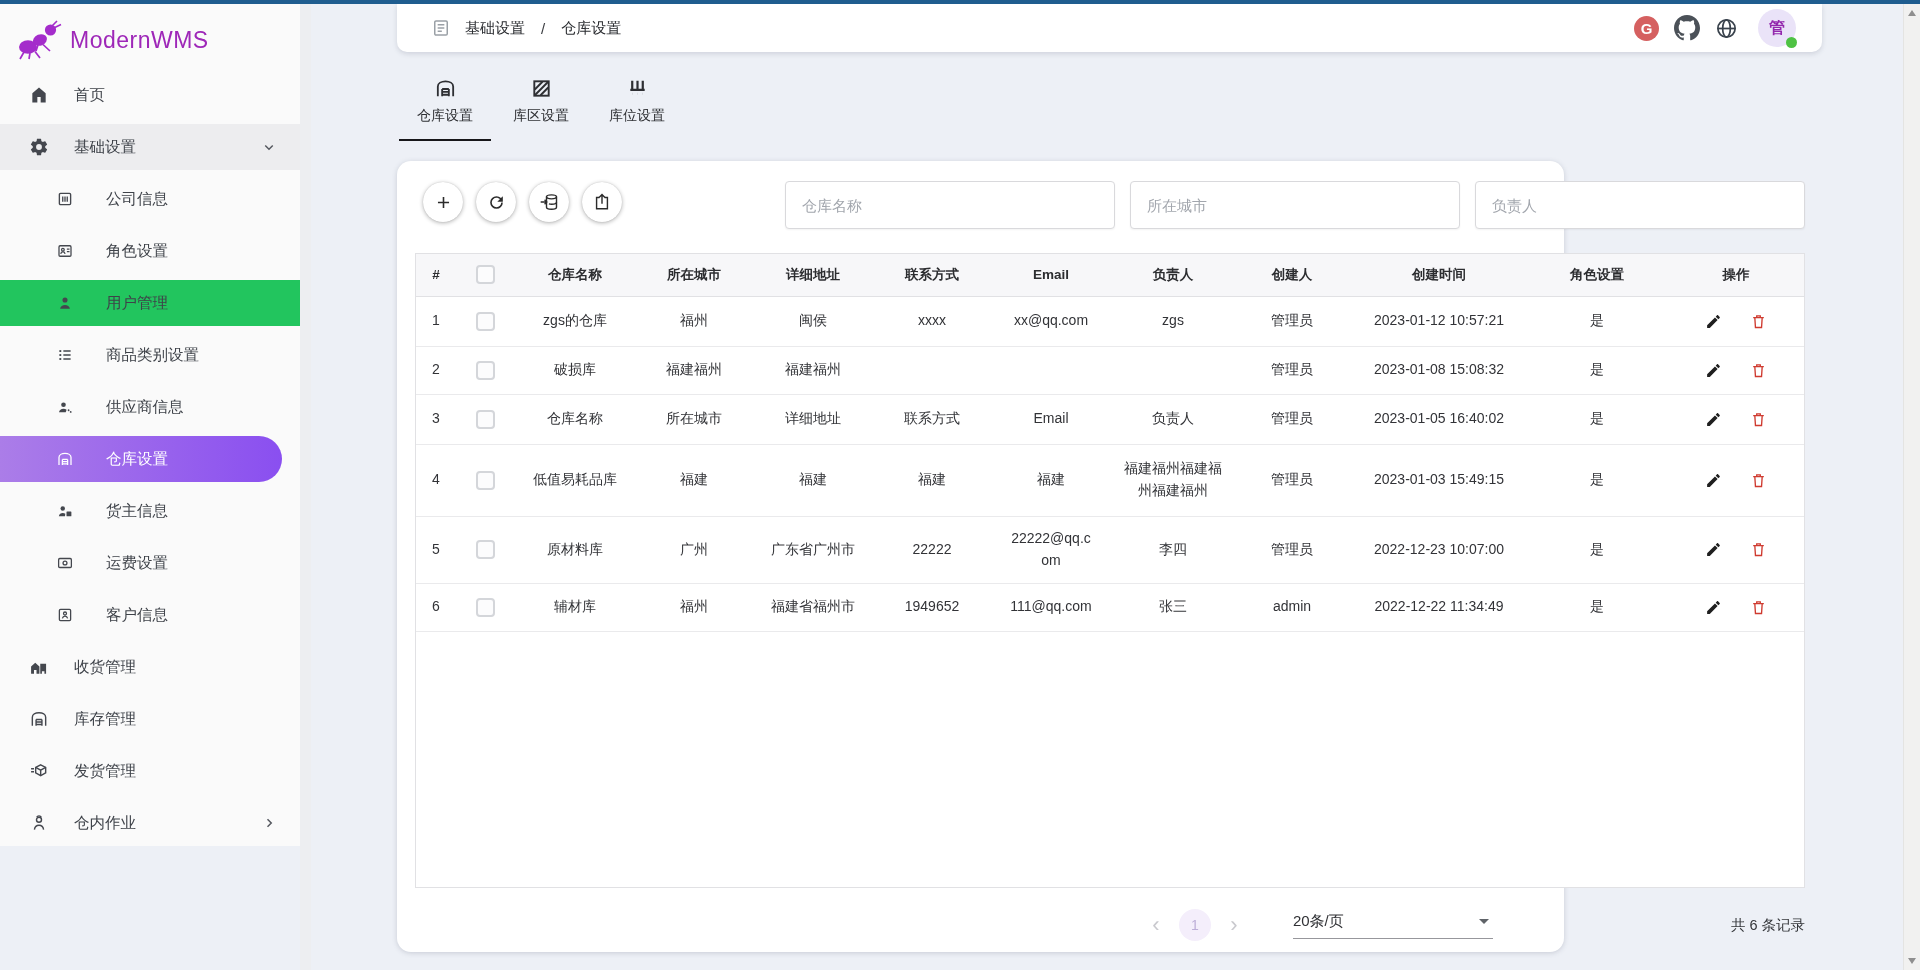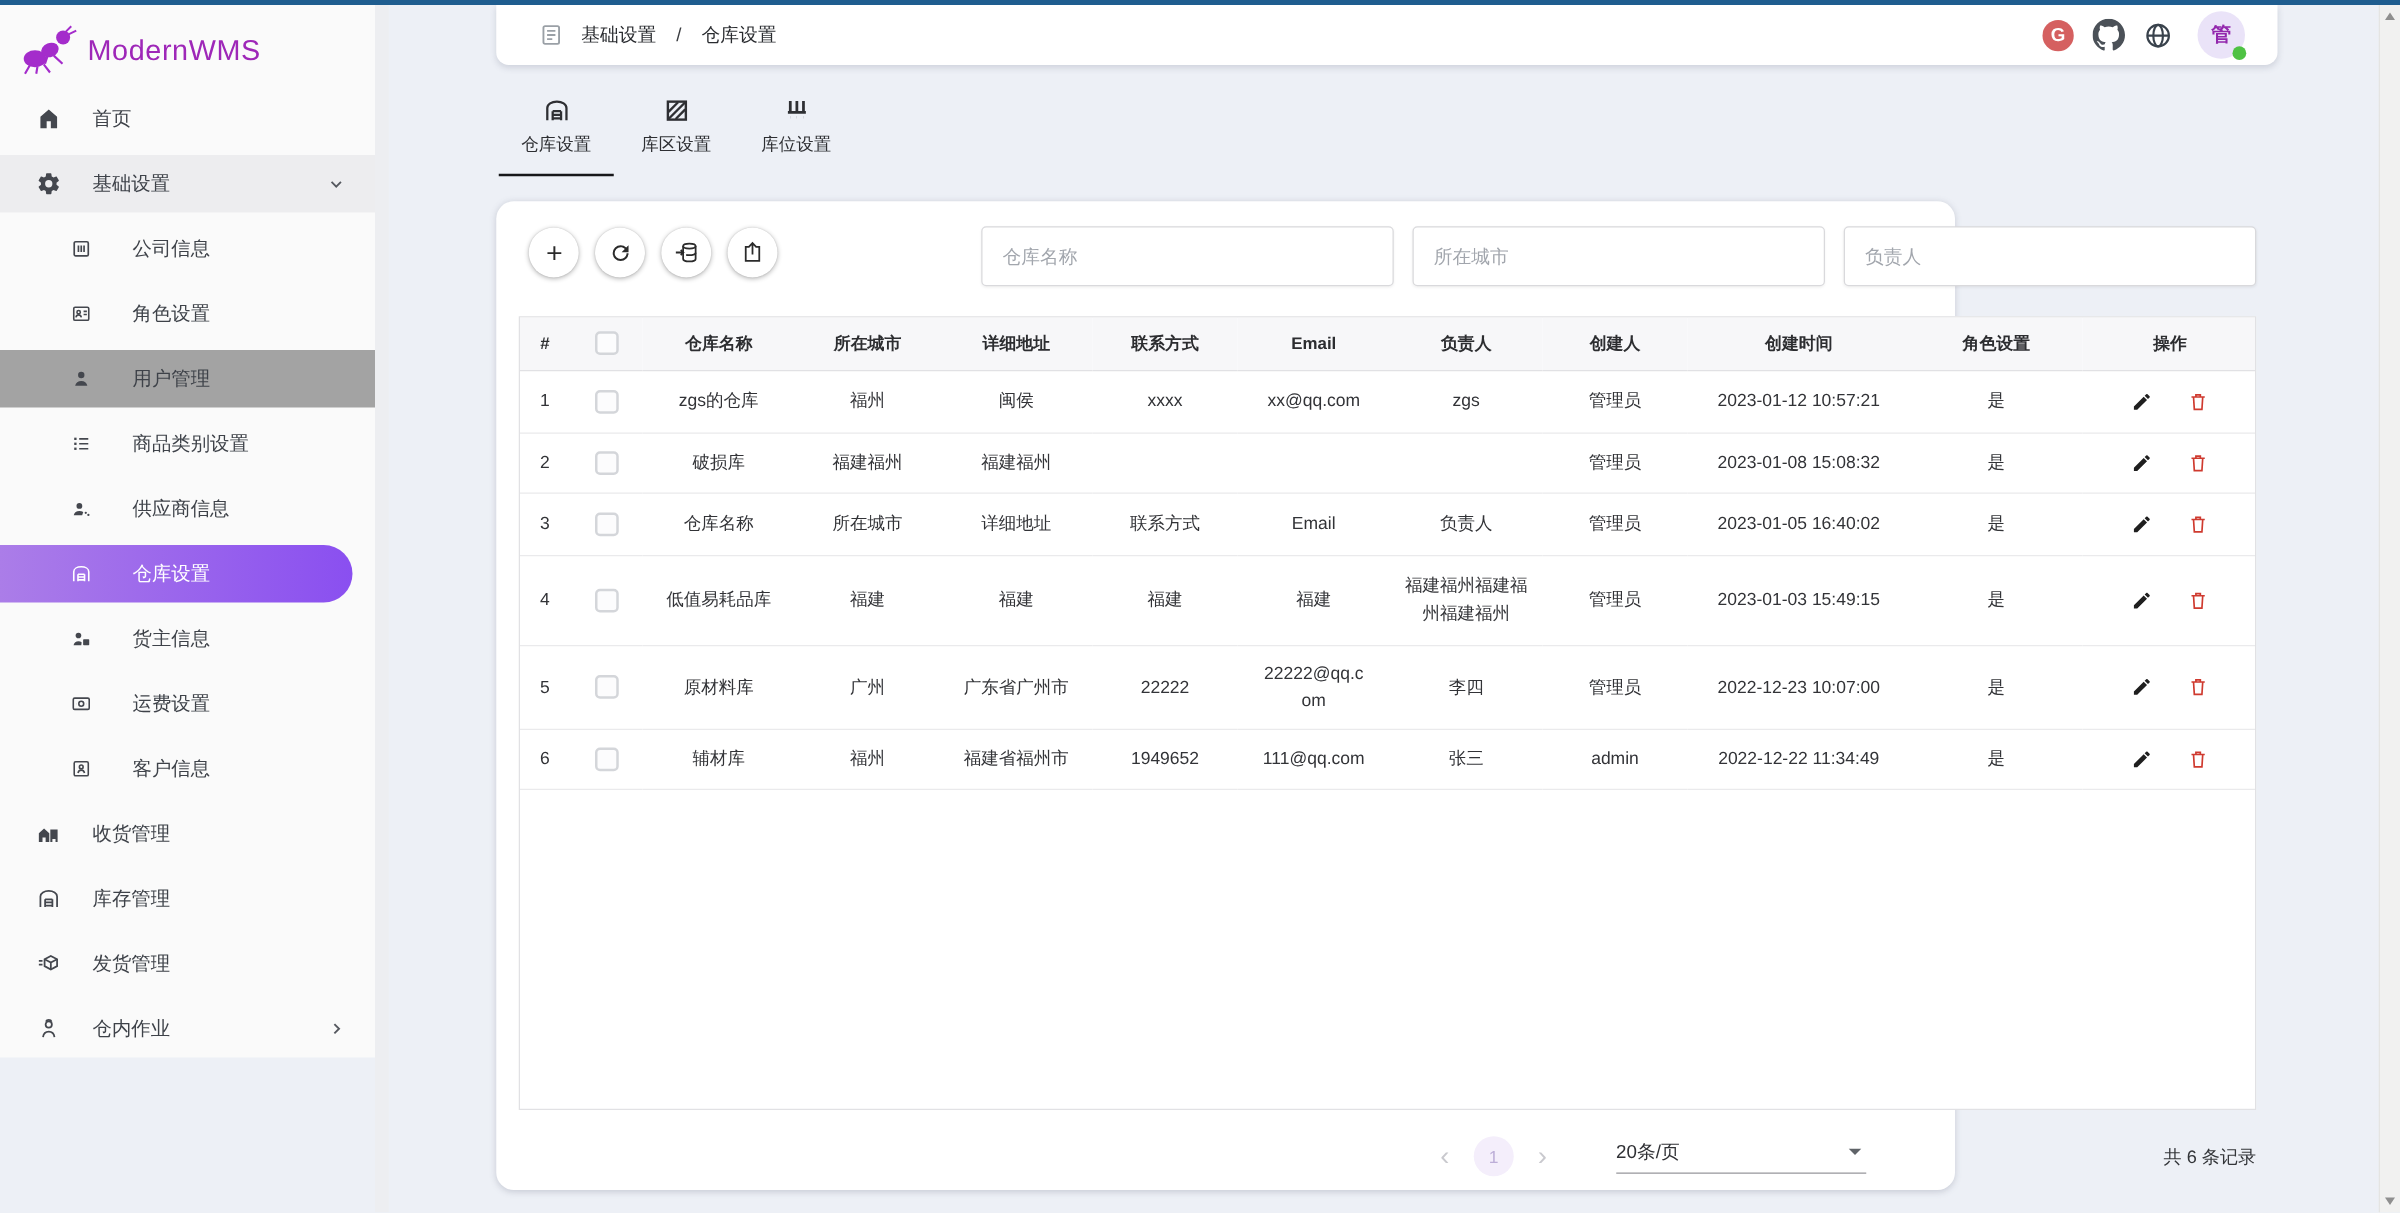--- a/index.html
+++ b/index.html
@@ -18,21 +18,21 @@
   .nav { margin-top:4px; }
   .nav-item { height:46px; display:flex; align-items:center; margin-bottom:6px; cursor:pointer;
     color:#3e4249; font-size:15.5px; position:relative; }
   .nav-item .nicon { width:22px; height:22px; display:flex; align-items:center; justify-content:center; color:#44474e; flex:none; }
   .nav-item.top .nicon { margin-left:28px; }
   .nav-item.top .nlabel { margin-left:24px; }
   .nav-item.sub .nicon { margin-left:54px; }
   .nav-item.sub .nlabel { margin-left:30px; }
   .chev { position:absolute; right:22px; color:#55585f; display:flex; }
   .nav-item.parent-open { background:#ededef; }
-  .nav-item.hovered { background:#a3a3a3; }
+  .nav-item.hovered { background:#22c55e; }
   .nav-item.selected { width:282px; border-radius:0 23px 23px 0; color:#fff;
     background:linear-gradient(90deg,#ab7de8 0%,#8a4ff0 100%); }
   .nav-item.selected .nicon { color:#fff; }
 
   
   .topbar { position:absolute; top:4px; left:397px; width:1425px; height:48px; background:#fff;
     border-radius:0 0 10px 10px; box-shadow:0 2px 5px rgba(90,95,120,.20); display:flex; align-items:center; z-index:20; }
   .bc { display:flex; align-items:center; margin-left:34px; gap:14px; font-size:15px; color:#2a2c30; font-weight:500; }
   .bc-sep { color:#3a3c40; margin:0 2px; }
   .tb-icons { margin-left:auto; display:flex; align-items:center; gap:15px; margin-right:26px; }

